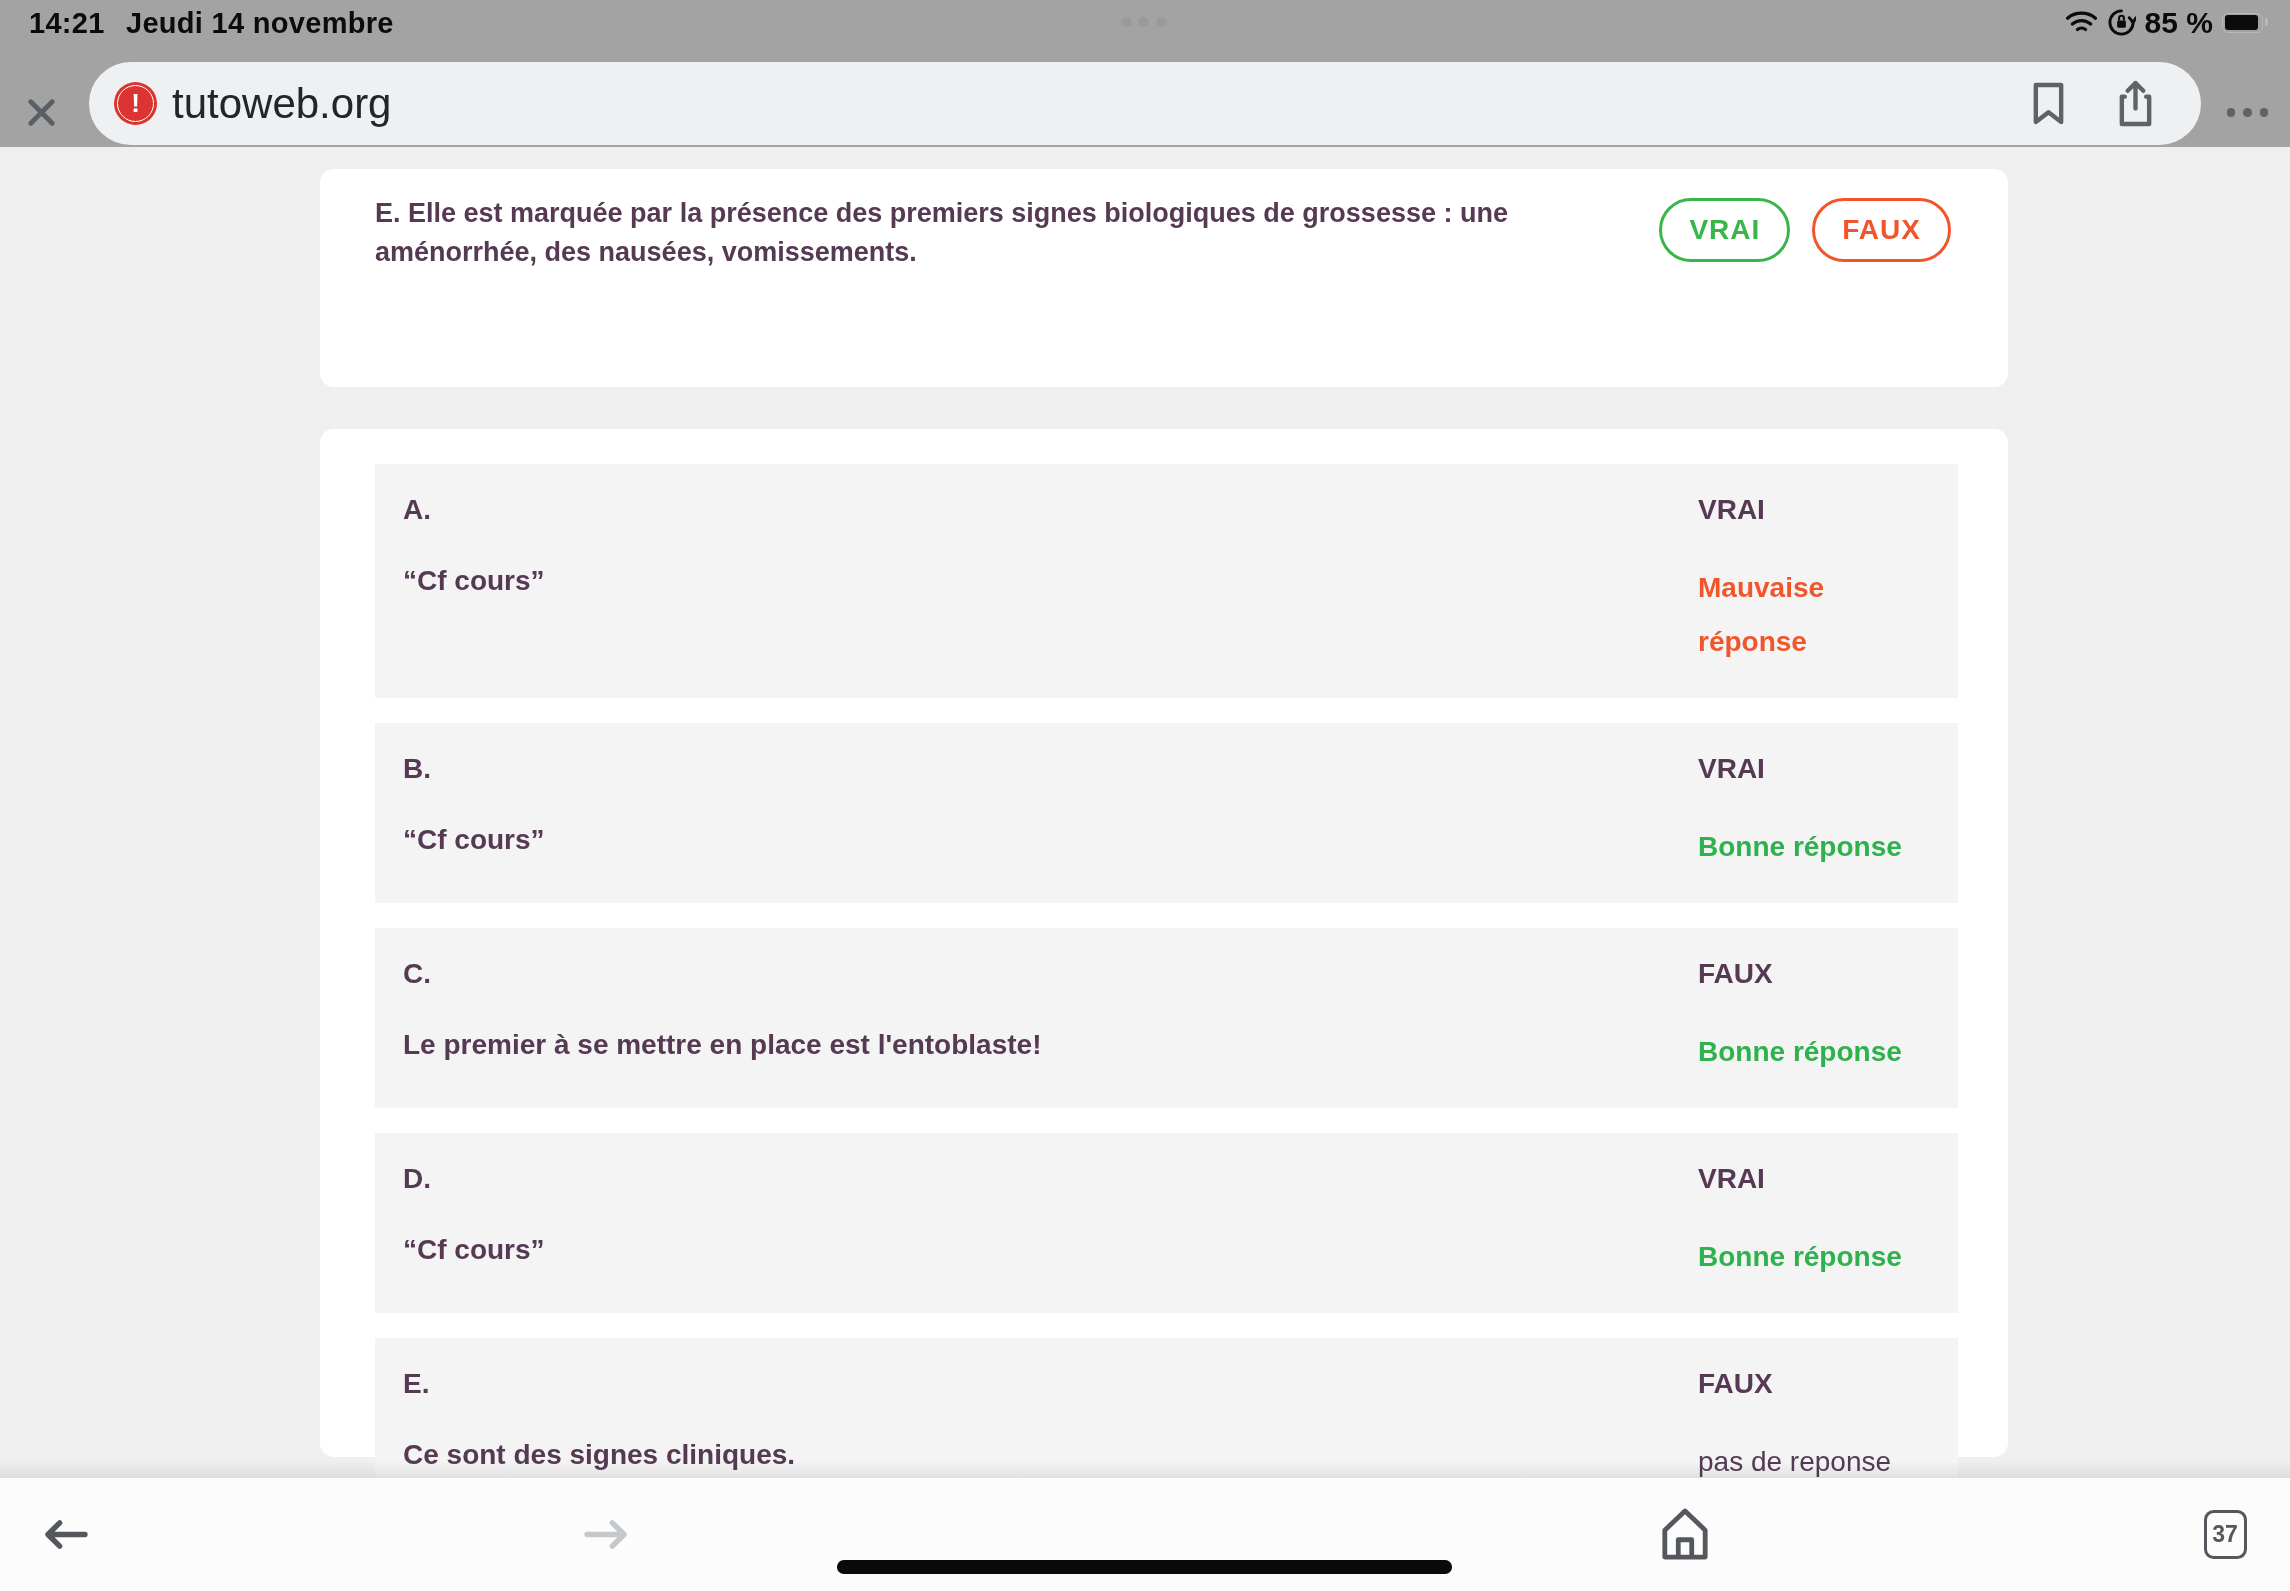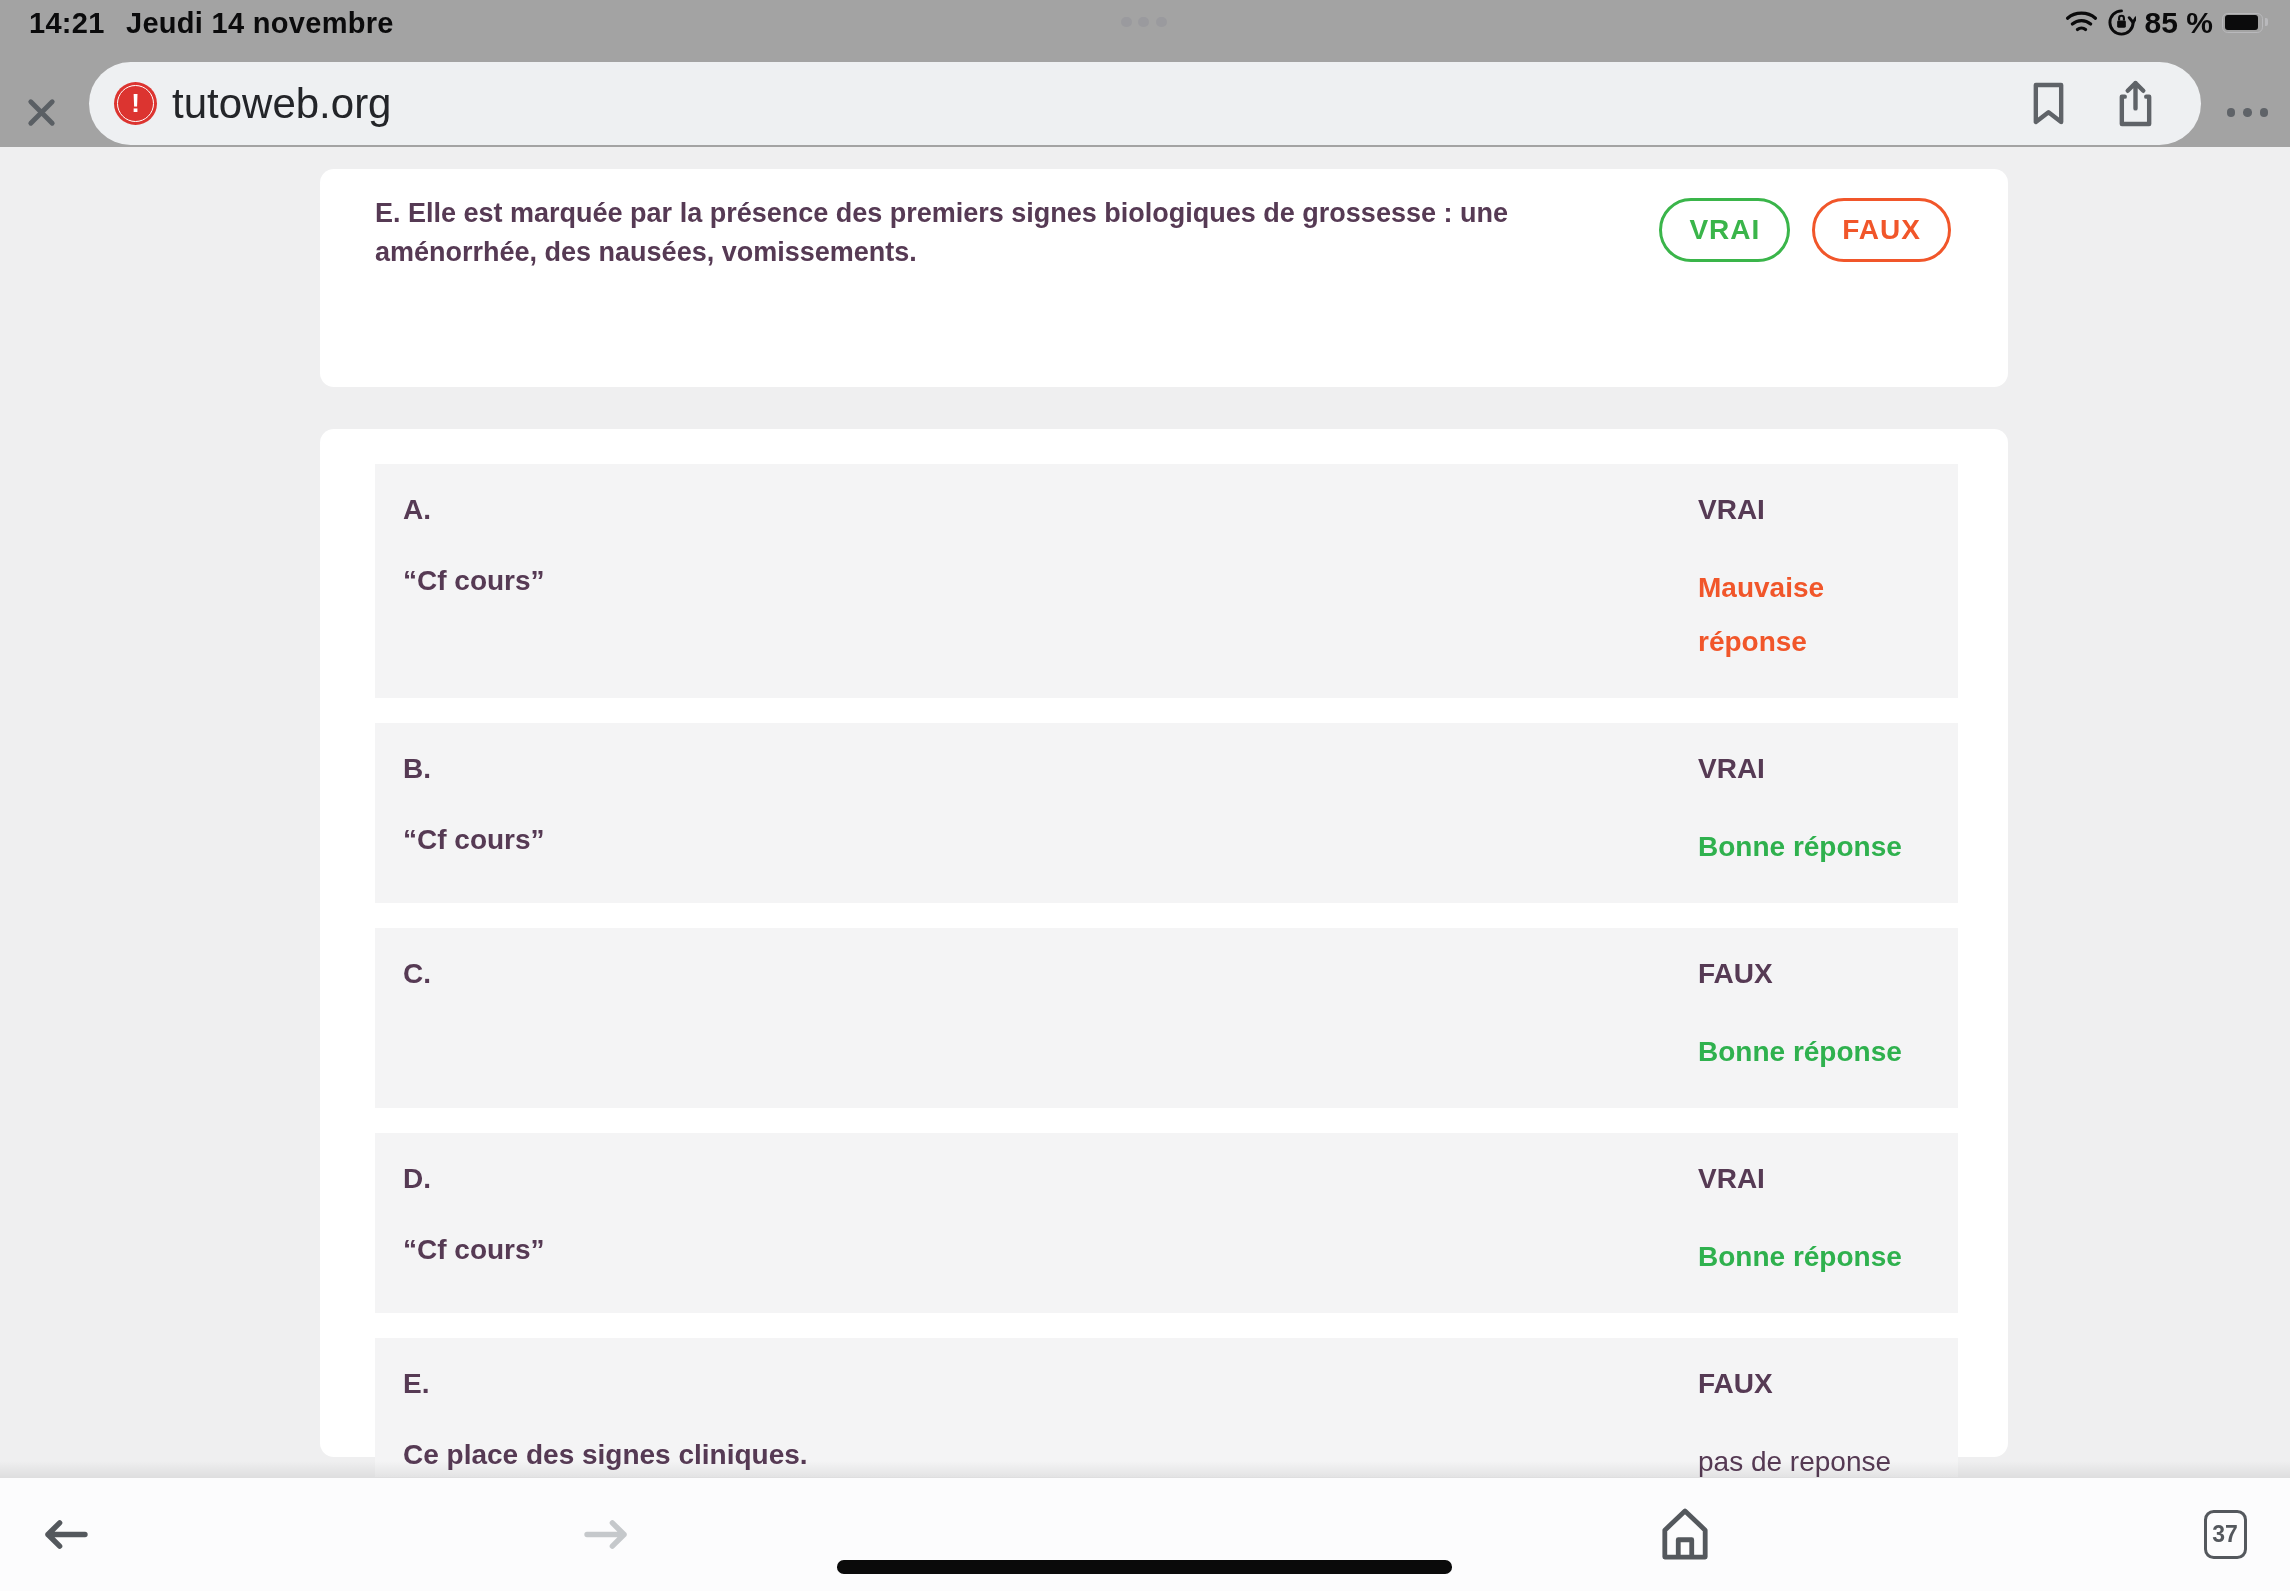--- a/index.html
+++ b/index.html
@@ -175,20 +175,21 @@
         </div>
         <div class="cell">
           <div class="verdict">VRAI</div>
           <div class="result result-right">Bonne réponse</div>
         </div>
       </div>
 
       <div class="ans-row row-std">
         <div class="cell">
           <div class="letter">C.</div>
+          <div class="statement">Le premier à se mettre en place est l'entoblaste!</div>
         </div>
         <div class="cell">
           <div class="verdict">FAUX</div>
           <div class="result result-right">Bonne réponse</div>
         </div>
       </div>
 
       <div class="ans-row row-std">
         <div class="cell">
           <div class="letter">D.</div>
@@ -196,21 +197,21 @@
         </div>
         <div class="cell">
           <div class="verdict">VRAI</div>
           <div class="result result-right">Bonne réponse</div>
         </div>
       </div>
 
       <div class="ans-row row-e">
         <div class="cell">
           <div class="letter">E.</div>
-          <div class="statement">Ce place des signes cliniques.</div>
+          <div class="statement">Ce sont des signes cliniques.</div>
         </div>
         <div class="cell">
           <div class="verdict">FAUX</div>
           <div class="result result-none">pas de reponse</div>
         </div>
       </div>
 
     </div>
   </div>
 

